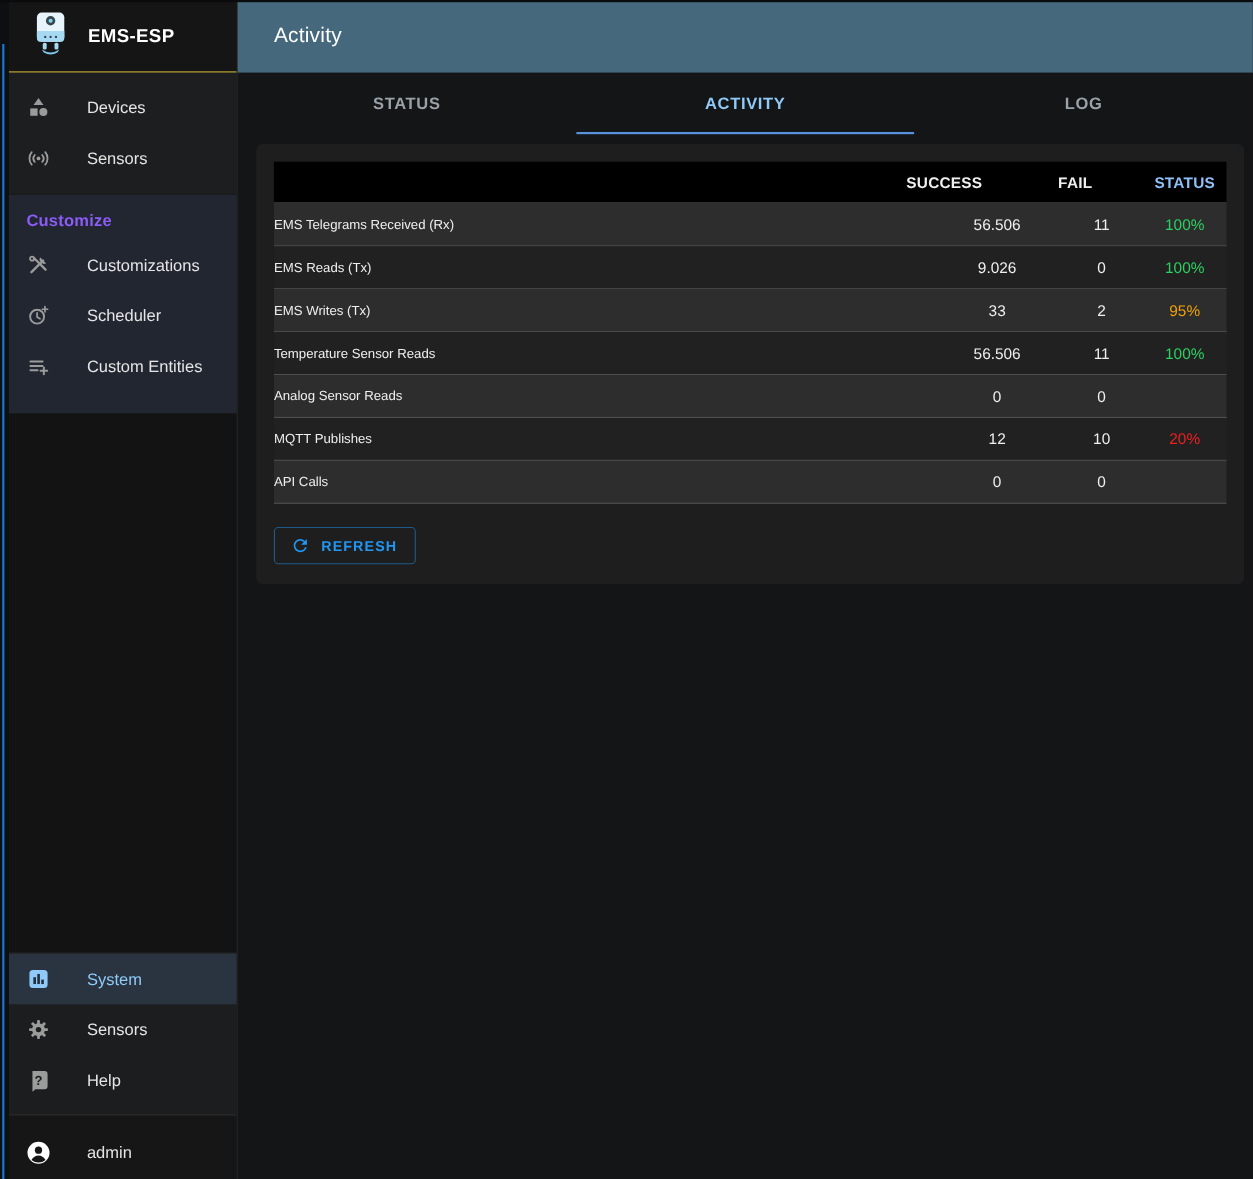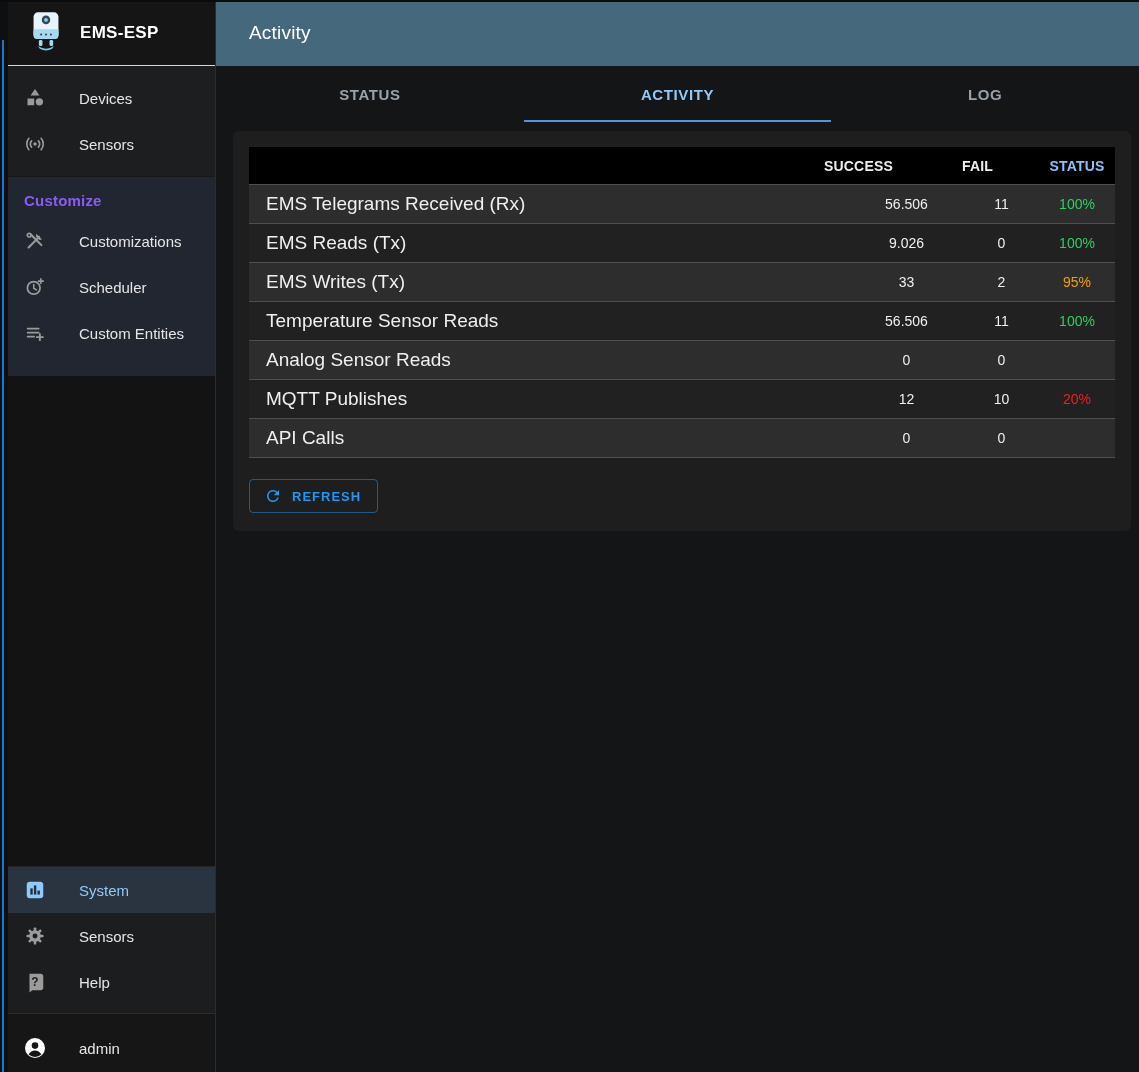--- a/index.html
+++ b/index.html
@@ -66,21 +66,21 @@
     display:flex; height:38px; align-items:center; background:#000;
     border-bottom:1px solid #4f4f4f;
     gap:24px;
   }
   .th { color:#8ec0f8; font-size:13.5px; font-weight:bold; letter-spacing:.2px; }
   .trow {
     display:flex; height:39px; align-items:center; background:#212121;
     border-bottom:1px solid #4f4f4f;
   }
   .tbody .trow:nth-child(odd) { background:#2d2d2d; }
-  .c-name { flex:1 1 auto; padding-left:17px; color:#efefef; font-size:19px; }
+  .c-name { flex:1 1 auto; color:#efefef; font-size:12px; }
   .c-succ { width:115px; flex:0 0 115px; text-align:center; color:#efefef; font-size:14px; }
   .c-fail { width:75px; flex:0 0 75px; text-align:center; color:#efefef; font-size:14px; }
   .c-qual { width:76px; flex:0 0 76px; text-align:center; font-size:14px; }
 
   .refresh-btn {
     margin-top:21px; display:inline-flex; align-items:center;
     padding:7px 16px 7px 14px; background:transparent;
     border:1px solid rgba(33,150,243,.5); border-radius:4px;
     color:#2196f3; font-family:"Liberation Sans", sans-serif;
     font-size:13px; font-weight:600; letter-spacing:1px; cursor:pointer;

